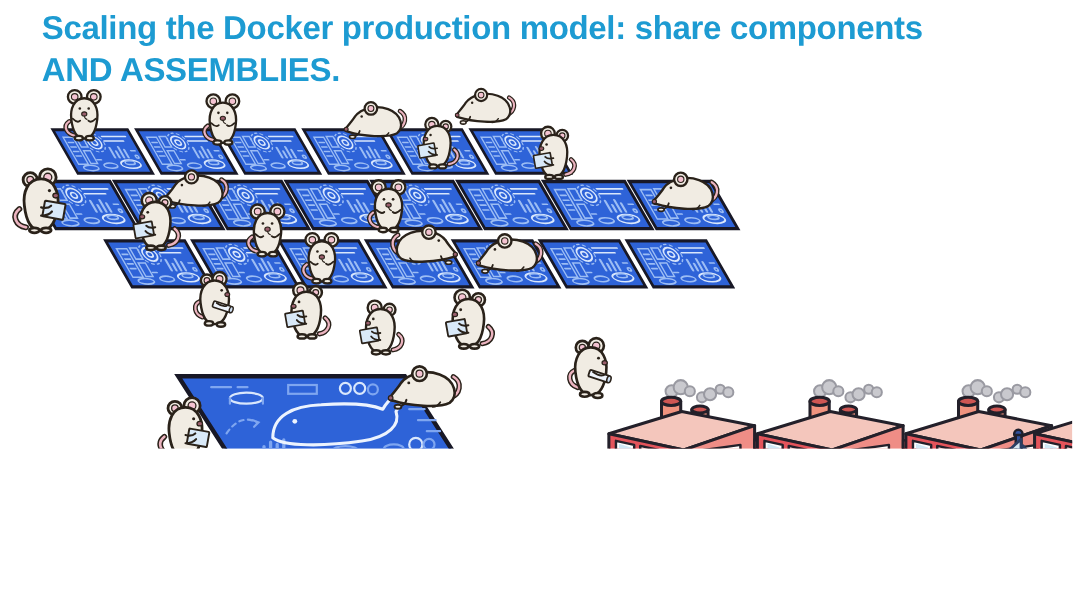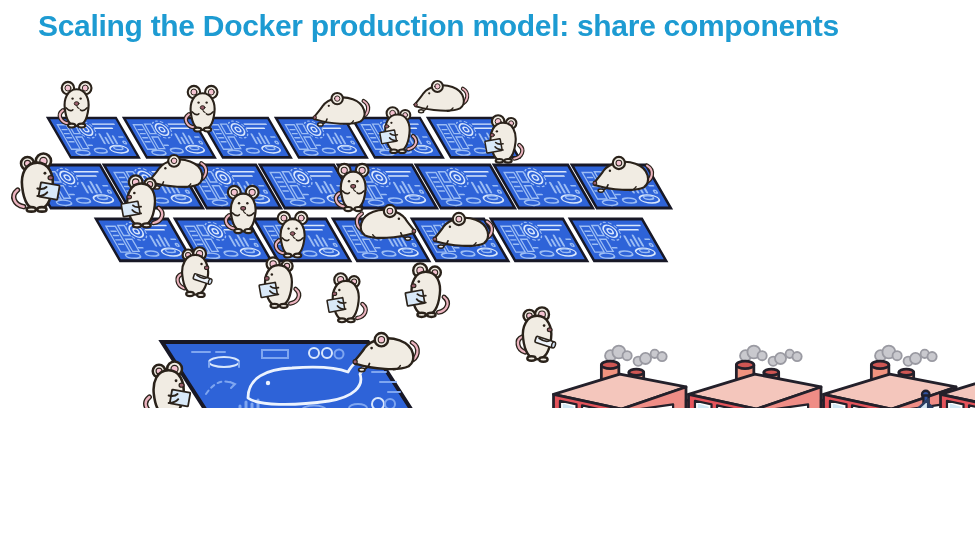--- a/index.html
+++ b/index.html
@@ -11,20 +11,21 @@
   .title span{display:block;}
   svg.scene{position:absolute;left:0;top:0;width:975px;height:548px;display:block;}
 </style>
 </head>
 <body>
 
 <div class="stage">
 
   <h1 class="title">
     <span>Scaling the Docker production model: share components</span>
+    <span>AND ASSEMBLIES.</span>
   </h1>
 
   <svg class="scene" id="scene" viewBox="0 0 975 548" xmlns="http://www.w3.org/2000/svg" xmlns:xlink="http://www.w3.org/1999/xlink">
 
     <defs>
 
       <g id="tile">
         <rect x="0" y="0" width="100" height="58" fill="#2e63d8" stroke="#181826" stroke-width="4"></rect>
         <g fill="none" stroke="#9cbdf4" stroke-width="2" stroke-linecap="round">
           <rect x="8" y="10" width="13" height="36"></rect>

